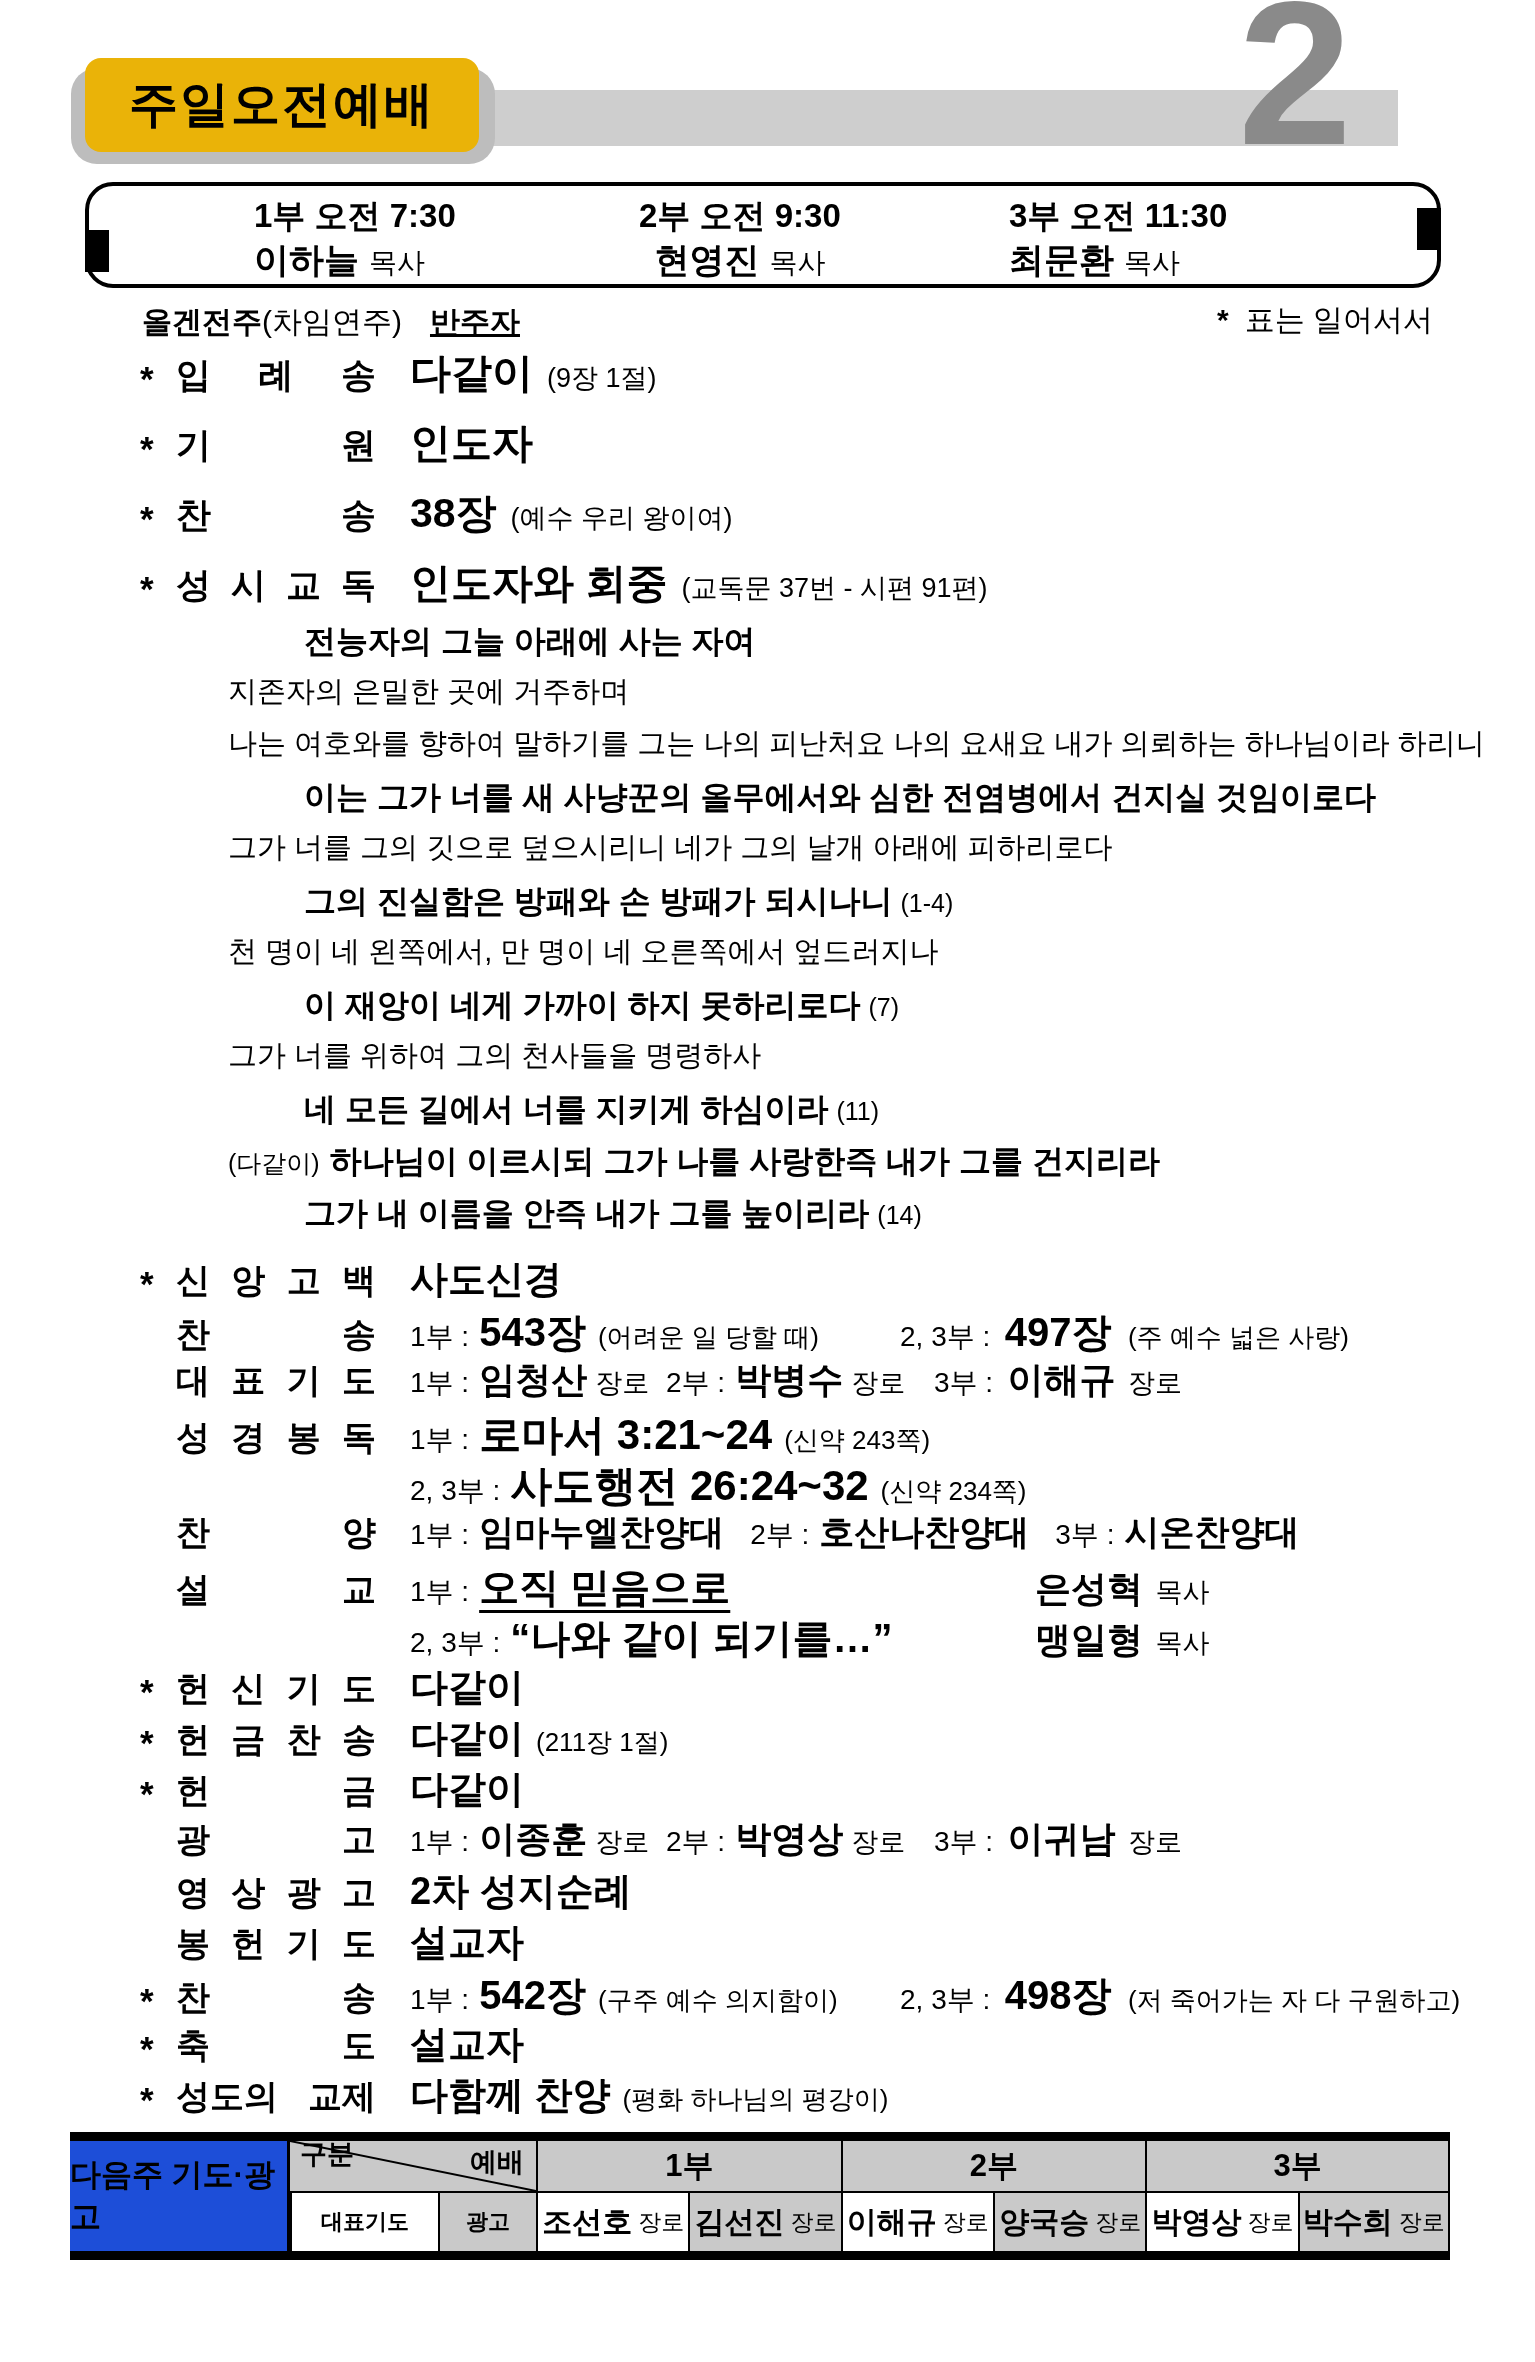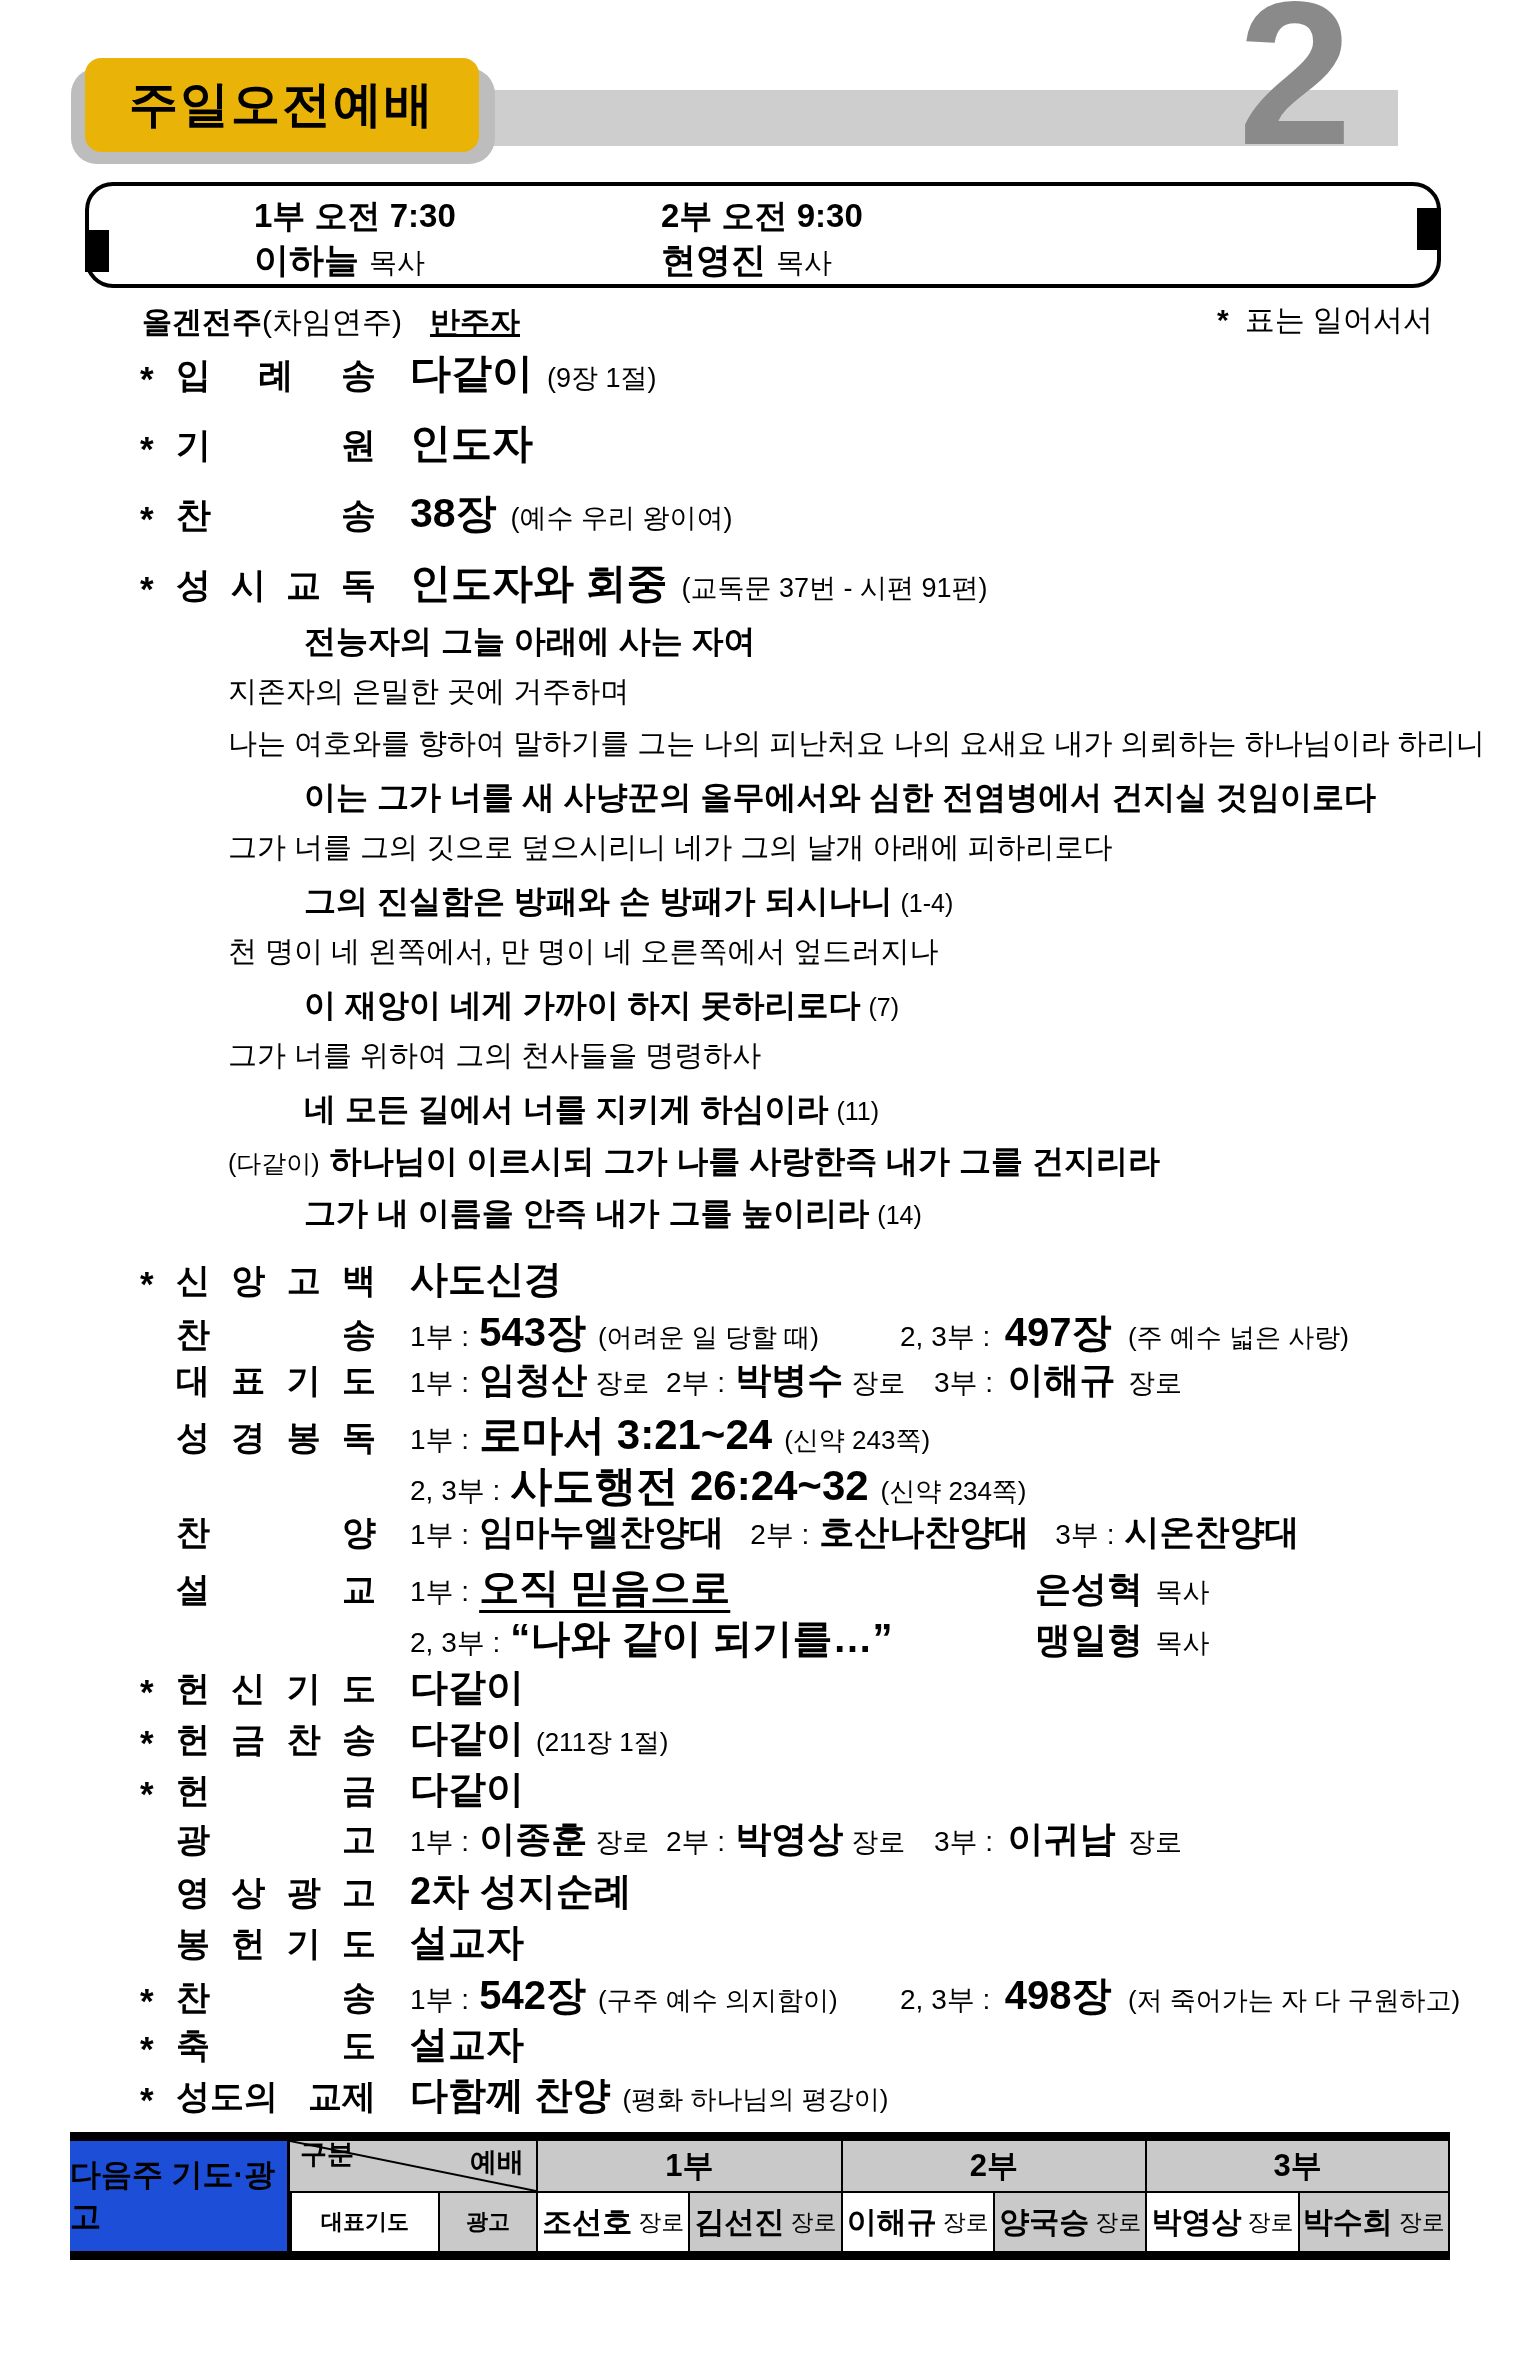--- a/index.html
+++ b/index.html
@@ -11,21 +11,21 @@
            color:#8a8a8a;line-height:1;z-index:1;}
   .badge-wrap{position:absolute;left:85px;top:58px;z-index:2;}
   .badge-back{position:absolute;left:-14px;top:10px;right:-16px;bottom:-12px;
               background:#bdbdbd;border-radius:26px;}
   .badge{position:relative;background:#eab308;border-radius:16px;padding:14px 44px;
          font-size:49px;font-weight:bold;letter-spacing:2px;white-space:nowrap;}
   
   .svc-box{position:absolute;left:85px;top:182px;width:1348px;height:98px;
            border:4px solid #000;border-radius:28px;background:#fff;z-index:3;}
   .svc-col{position:absolute;top:8px;white-space:nowrap;}
-  .svc-c1{left:165px;} .svc-c2{left:572px;} .svc-c3{left:920px;}
+  .svc-c1{left:165px;} .svc-c2{left:550px;text-align:center;} .svc-c3{left:920px;}
   .svc-time{font-size:33px;font-weight:bold;line-height:44px;}
   .svc-pastor{font-size:35px;font-weight:bold;line-height:44px;}
   .svc-role{font-size:28px;font-weight:normal;margin-left:10px;}
   .sq-l{position:absolute;left:-4px;top:44px;width:24px;height:42px;background:#000;}
   .sq-r{position:absolute;right:-4px;top:22px;width:24px;height:42px;background:#000;}
   
   .prelude{position:absolute;left:142px;top:302px;font-size:30px;white-space:nowrap;}
   .b{font-weight:bold;}
   .pad-l{margin-left:28px;text-decoration:underline;}
   .standing{position:absolute;right:102px;top:300px;font-size:30px;white-space:nowrap;}
@@ -102,20 +102,24 @@
     <div class="sq-l"></div>
     <div class="sq-r"></div>
     <div class="svc-col svc-c1">
       <div class="svc-time">1부 오전 7:30</div>
       <div><span class="svc-pastor">이하늘</span><span class="svc-role">목사</span></div>
     </div>
     <div class="svc-col svc-c2">
       <div class="svc-time">2부 오전 9:30</div>
       <div><span class="svc-pastor">현영진</span><span class="svc-role">목사</span></div>
     </div>
+    <div class="svc-col svc-c3">
+      <div class="svc-time">3부 오전 11:30</div>
+      <div><span class="svc-pastor">최문환</span><span class="svc-role">목사</span></div>
+    </div>
   </div>
 
   <div class="prelude">
     <span class="b">올겐전주</span><span>(차임연주)</span><span class="b pad-l">반주자</span>
   </div>
   <div class="standing">
     <span class="mark">*</span><span>표는 일어서서</span>
   </div>
 
   <div class="order1">

